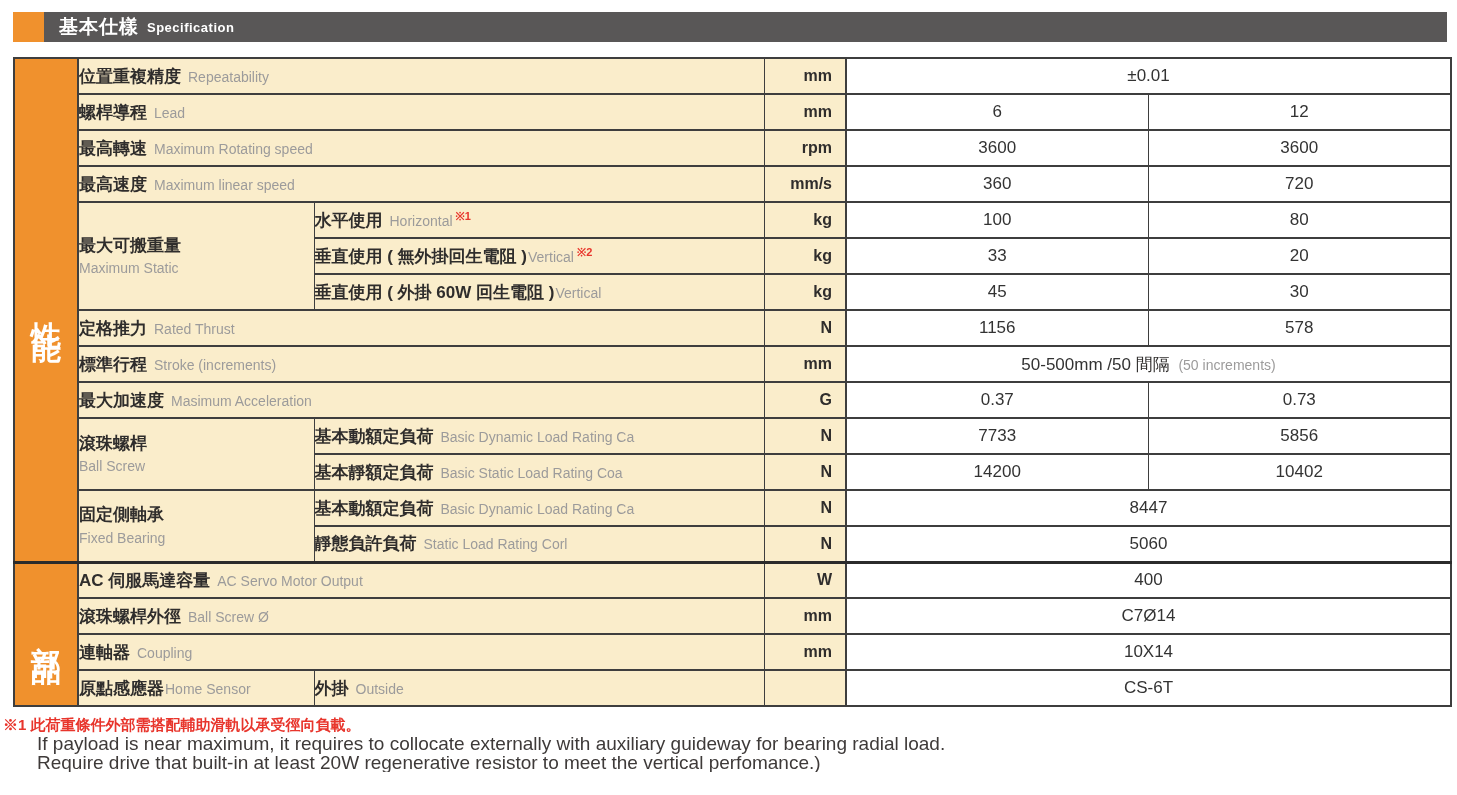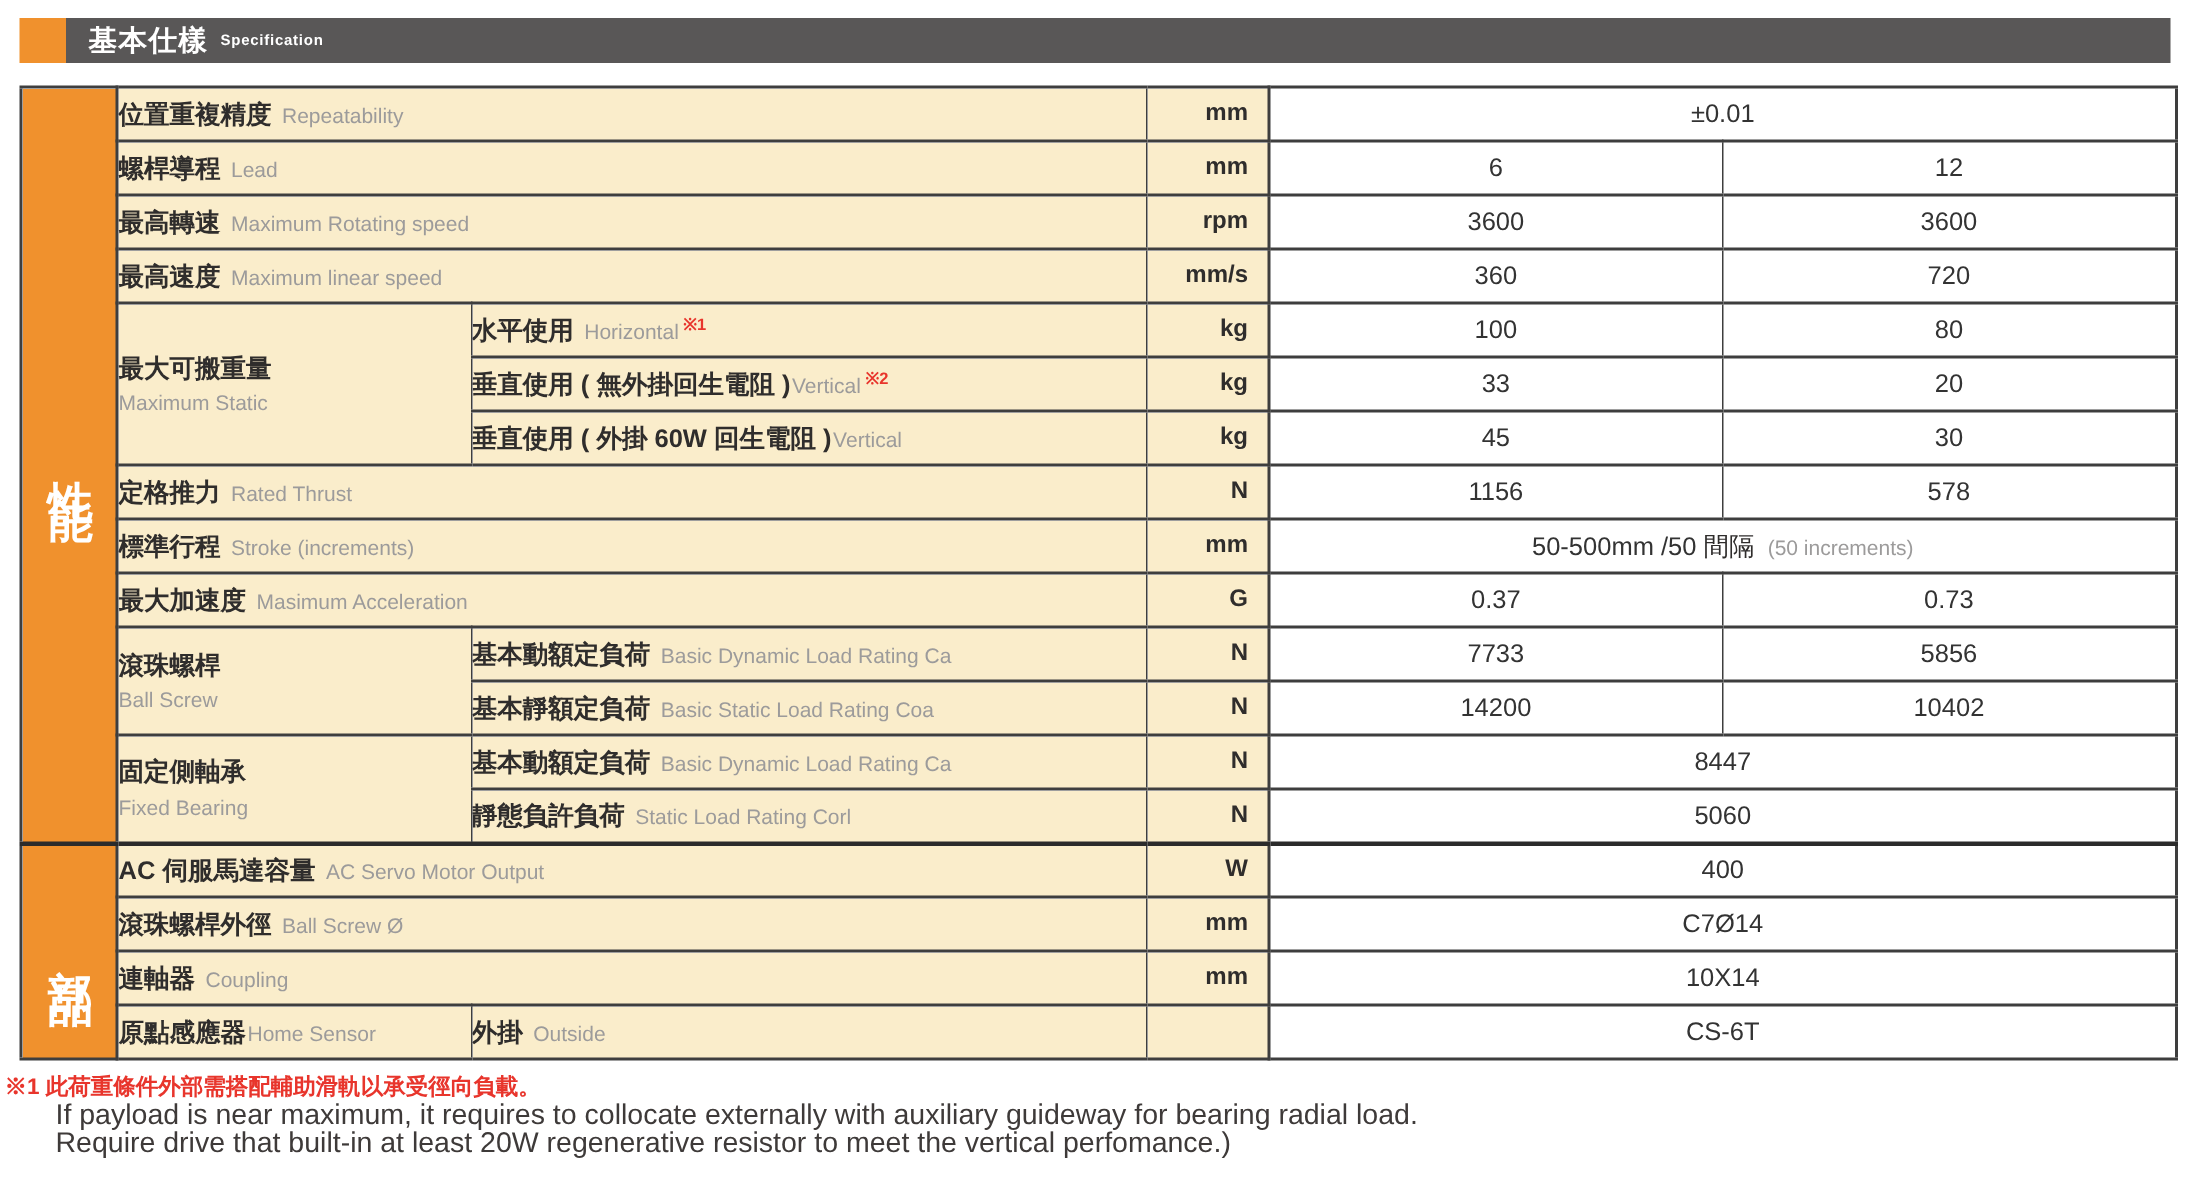--- a/index.html
+++ b/index.html
@@ -4,21 +4,21 @@
 <style>
   * { margin:0; padding:0; box-sizing:border-box; }
   html,body { background:#ffffff; width:1457px; }
   body { font-family:"Liberation Sans", sans-serif; color:#2f2d2c; }
 
   
   .header { display:flex; align-items:stretch; margin:12px 10px 0 13px; height:30px;justify-content:space-between; }
   .header-square { width:31px; background:#F0912D; }
   .header-bar { flex:1; background:#595757; display:flex; align-items:center; padding-left:15px; }
   .header-bar .t-zh { color:#fff; font-weight:bold; font-size:19px; letter-spacing:1px; }
-  .header-bar .t-en { color:#fff; font-weight:bold; font-size:10px; margin-left:8px; letter-spacing:0.5px; }
+  .header-bar .t-en { color:#fff; font-weight:bold; font-size:13px; margin-left:8px; letter-spacing:0.5px; }
 
   
   table.spec { border-collapse:collapse; table-layout:fixed; margin:15px 0 0 13px; width:1437px;
                border:2px solid #3E3E3E; }
   .spec td { border:1px solid #3E3E3E; border-top-width:2px; border-bottom-width:2px;
              height:36px; vertical-align:middle; background:#FAEDCB; overflow:hidden; }
 
   .spec td.section-cell { background:#F0912D; border-right-width:2px; text-align:center; }
   .section-cell .vert { writing-mode:vertical-rl; text-orientation:upright;
                         color:#fff; font-weight:bold; font-size:30px; letter-spacing:10px;

